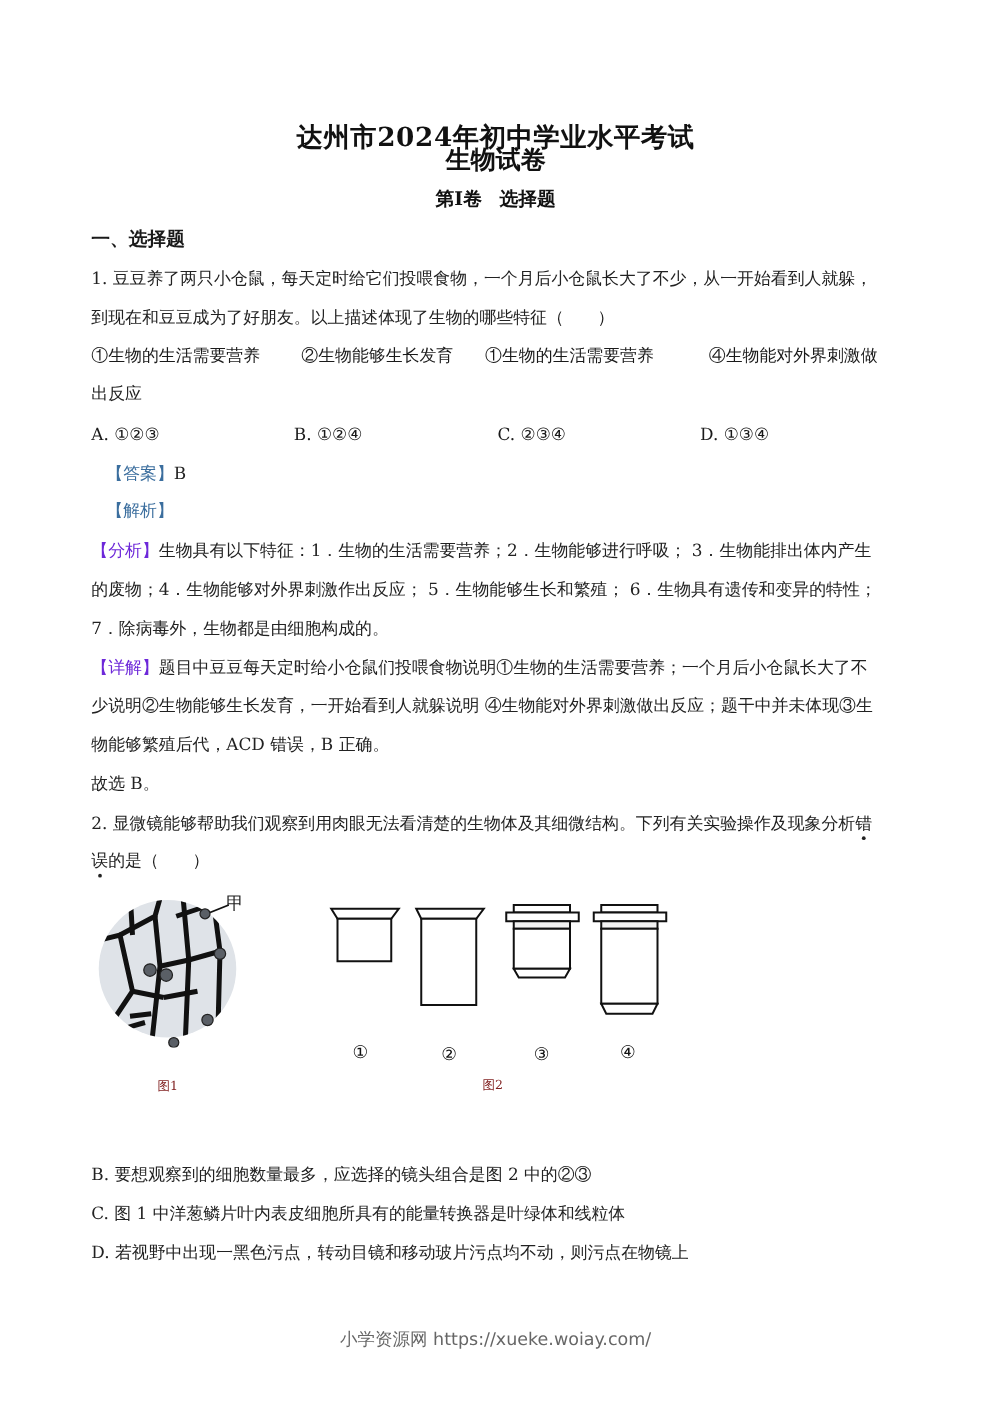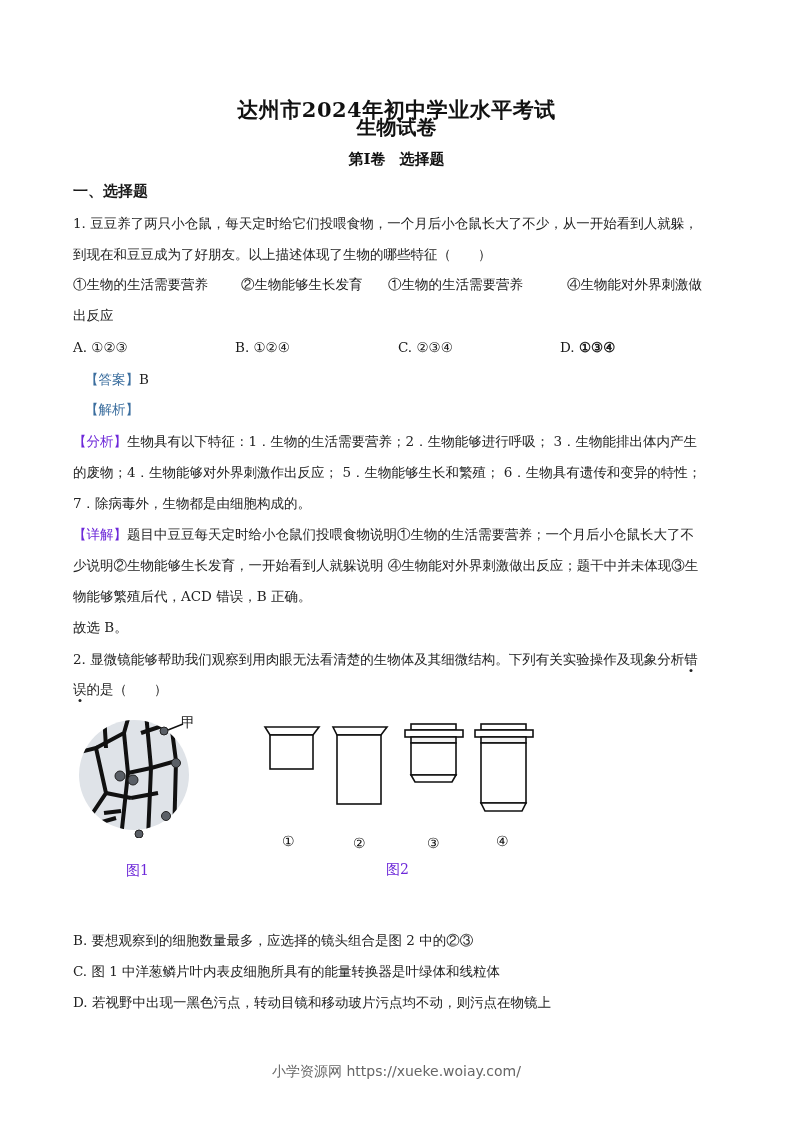--- a/index.html
+++ b/index.html
@@ -28,21 +28,21 @@
     .opt-row { position: absolute; left: 73px; font-size: 13.5px; white-space: nowrap; }
     .opt-row span { position: absolute; top: 0; white-space: nowrap; }
     .tag { color: #3b6e9e; margin-left: 12px; }
     .tag-dark { color: #6d28d9; }
     .emph { position: relative; }
     .emph::after {
       content: ""; position: absolute; left: 50%; bottom: -5px;
       width: 3px; height: 3px; background: #222; border-radius: 50%;
       transform: translateX(-50%);
     }
-    .fig-label { position: absolute; font-size: 14px; color: #6d28d9; }
+    .fig-label { position: absolute; font-size: 10px; color: #7f1d1d; }
     .lens-num { position: absolute; font-size: 14px; color: #111; }
     .footer {
       position: absolute; left: 0; width: 793px; top: 1063px; text-align: center;
       font-family: "DejaVu Sans", "Liberation Sans", sans-serif; font-size: 14px; color: #666;
     }
   </style>
 </head>
 <body>
 
 <div class="page">
@@ -65,21 +65,21 @@
     <span style="left:168px;">②生物能够生长发育</span>
     <span style="left:315px;">①生物的生活需要营养</span>
     <span style="left:494px;">④生物能对外界刺激做</span>
   </div>
   <div class="line" style="top:306px;">出反应</div>
 
   <div class="opt-row" style="top:339px;">
     <span style="left:0;"><b style="font-weight:normal">A.</b> <b style="font-weight:normal">①②③</b></span>
     <span style="left:162px;"><b style="font-weight:normal">B.</b> <b style="font-weight:normal">①②④</b></span>
     <span style="left:325px;"><b style="font-weight:normal">C.</b> <b style="font-weight:normal">②③④</b></span>
-    <span style="left:487px;"><b style="font-weight:normal">D.</b> <b style="font-weight:bold">①③④</b></span>
+    <span style="left:487px;"><b style="font-weight:normal">D.</b> <b style="font-weight:normal">①③④</b></span>
   </div>
 
   <div class="line" style="top:370px;">
     <span class="tag">【答案】</span><span>B</span>
   </div>
   <div class="line" style="top:400px;">
     <span class="tag">【解析】</span>
   </div>
 
   <div class="line" style="top:432px;">

